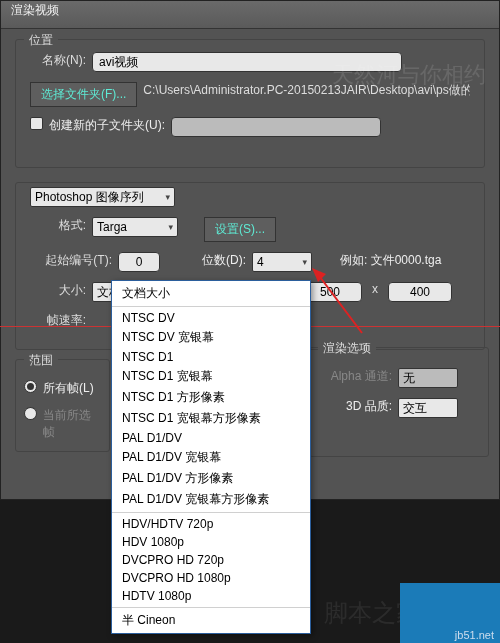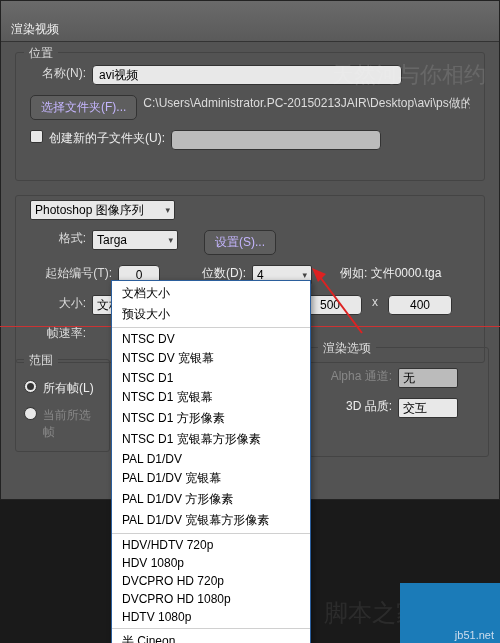--- a/index.html
+++ b/index.html
@@ -1,28 +1,28 @@
 <!DOCTYPE html>
 <html><head>
 <meta charset="utf-8">
 <style>
 *{box-sizing:border-box;margin:0;padding:0;font-family:"Microsoft YaHei",SimSun,sans-serif;font-size:12px}
 body{width:500px;height:643px;background:#3a3a3a;position:relative;overflow:hidden}
 .dialog{position:absolute;left:0;top:0;width:500px;height:500px;background:#535353;border:1px solid #222}
-.titlebar{height:16px;background:linear-gradient(#6a6a6a,#5a5a5a);color:#eee;padding:20px 10px;border-bottom:1px solid #333}
+.titlebar{height:28px;background:linear-gradient(#6a6a6a,#5a5a5a);color:#eee;padding:1px 10px;border-bottom:1px solid #333}
 .content{padding:10px 14px;color:#eee}
 .group{border:1px solid #444;padding:12px 14px 20px;border-radius:3px;margin-bottom:14px;position:relative}
 .group-label{position:absolute;top:-8px;left:8px;background:#535353;padding:0 5px;color:#ddd}
 .row{display:flex;align-items:flex-start;gap:6px;margin-bottom:10px}
 .label{color:#ddd;min-width:56px;text-align:right}
 input[type=text]{background:#e8e8e8;border:1px solid #333;border-radius:4px;padding:2px 6px;color:#000;height:20px}
 .input-wide{width:310px}
 .input-sm{width:42px;text-align:center}
 .input-md{width:64px;text-align:center}
-.btn{background:#5e5e5e;border:1px solid #333;border-radius:5px;padding:3px 10px;color:#c4b5fd;cursor:pointer;min-width:90px}
+.btn{background:#5e5e5e;border:1px solid #333;border-radius:0;padding:3px 10px;color:#5eead4;cursor:pointer;min-width:90px}
 .btn-sm{min-width:70px}
 .select{background:#e8e8e8;border:1px solid #333;border-radius:2px;padding:2px 4px;color:#000;height:20px;display:flex;align-items:center;justify-content:space-between;min-width:60px;cursor:pointer}
 .select-wide{width:200px}
 .select-med{width:115px}
 .sel-arrow{font-size:9px;color:#444}
 .path{color:#ddd;white-space:nowrap;overflow:hidden;flex:1}
 .chk{width:13px;height:13px;border:1px solid #333;background:#e8e8e8;border-radius:2px}
 .mult{padding:0 4px;color:#ddd}
 .dropdown{position:absolute;left:111px;top:280px;width:200px;background:#fff;border:1px solid #2b5e9c;color:#000;box-shadow:2px 2px 6px rgba(0,0,0,.4);z-index:100}
 .dropdown .sec{border-bottom:1px solid #d0d0d0;padding:2px 0}
@@ -158,21 +158,20 @@
 <div class="redline"></div>
 
 <svg class="arrow" viewBox="0 0 60 70">
   <line x1="50" y1="65" x2="5" y2="5" stroke="#d22" stroke-width="2"></line>
   <polygon points="0,0 14,6 6,14" fill="#d22"></polygon>
 </svg>
 
 <div class="dropdown" id="dd">
     <div class="sec">
       <div class="opt">文档大小</div>
-      <div class="opt">预设大小</div>
     </div>
     <div class="sec">
       <div class="opt">NTSC DV</div>
       <div class="opt">NTSC DV 宽银幕</div>
       <div class="opt">NTSC D1</div>
       <div class="opt">NTSC D1 宽银幕</div>
       <div class="opt">NTSC D1 方形像素</div>
       <div class="opt">NTSC D1 宽银幕方形像素</div>
       <div class="opt">PAL D1/DV</div>
       <div class="opt">PAL D1/DV 宽银幕</div>

